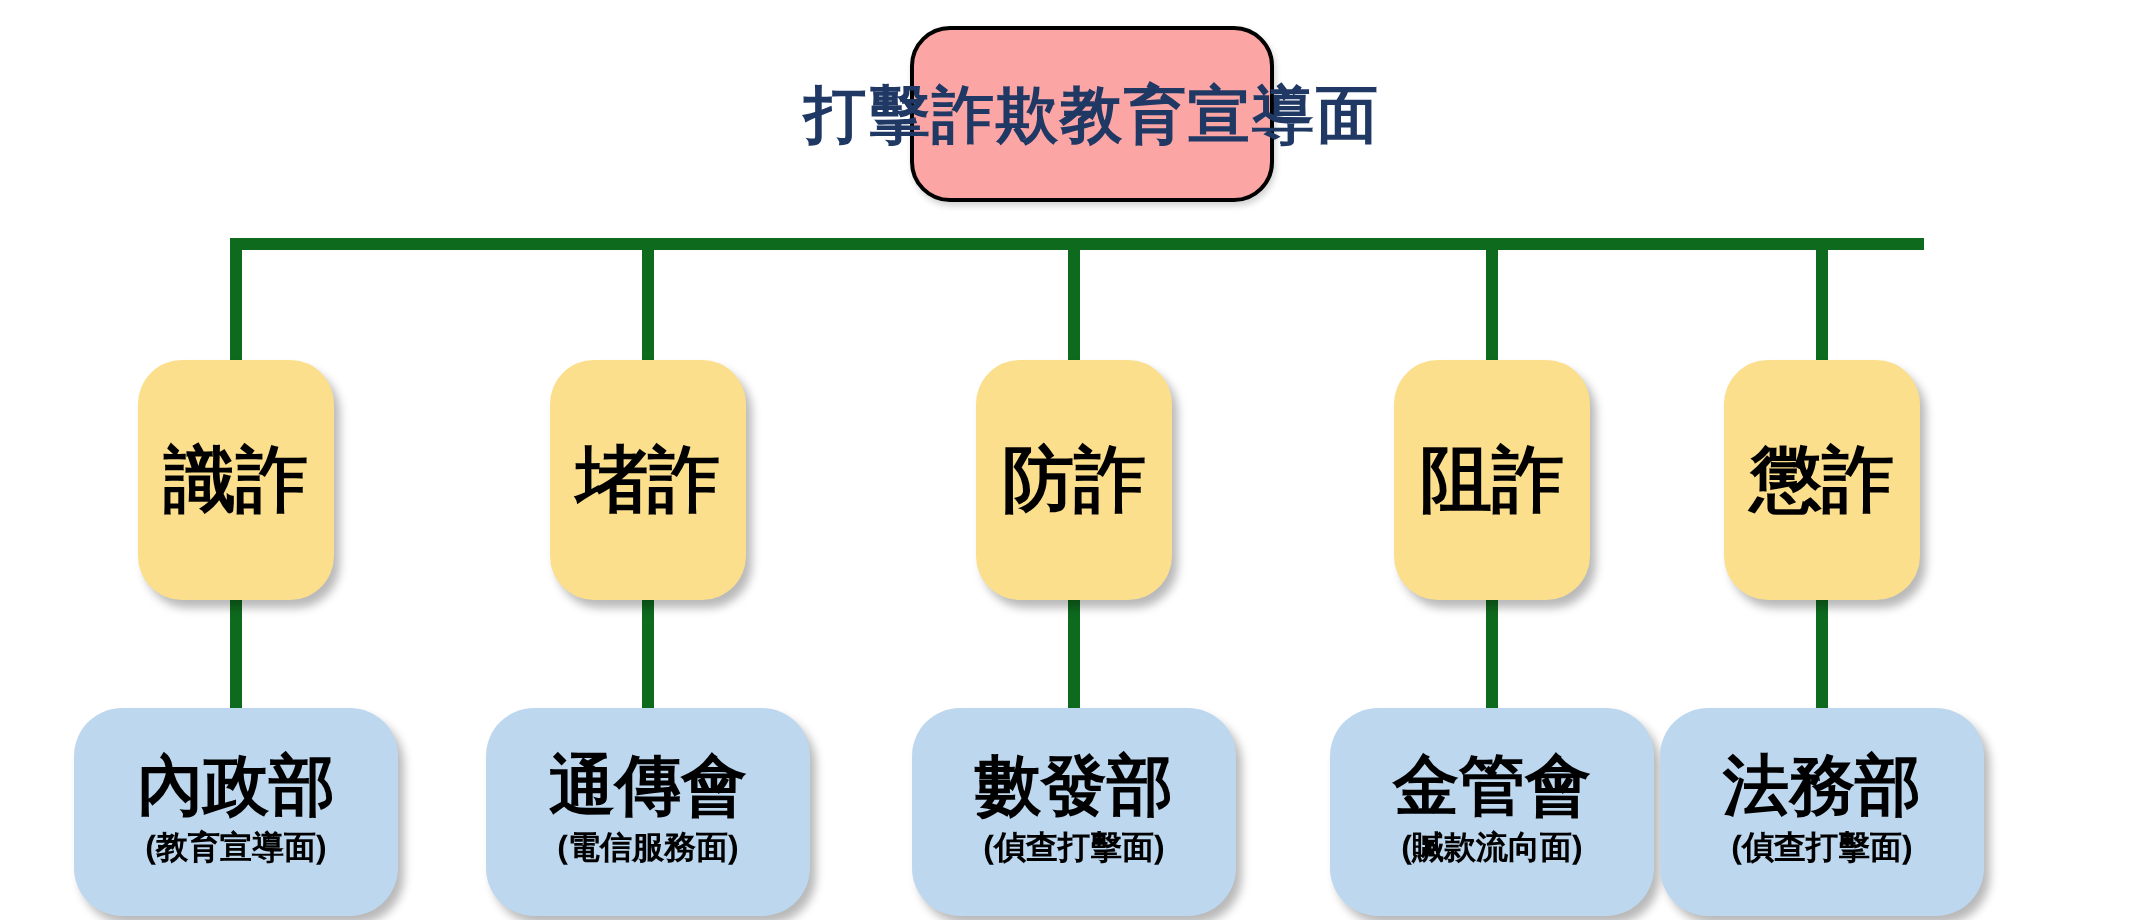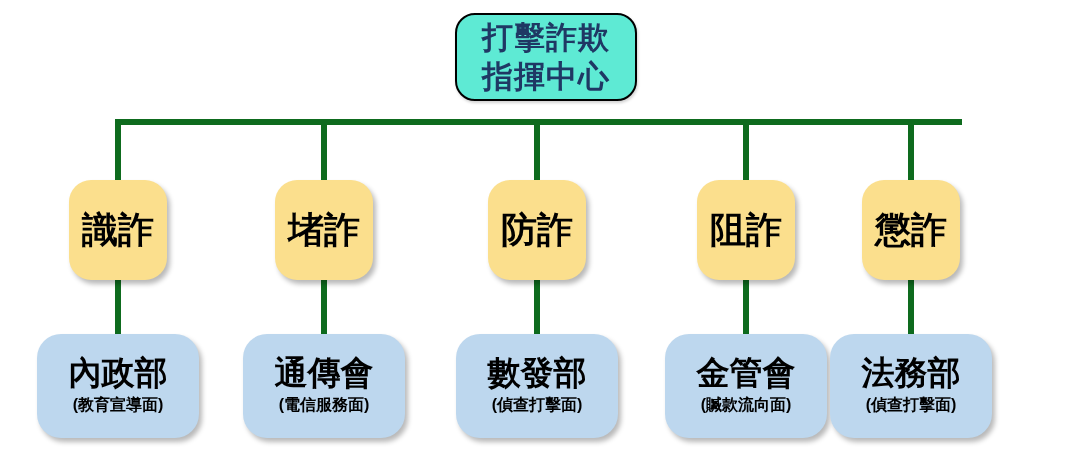--- a/index.html
+++ b/index.html
@@ -21,26 +21,25 @@
     background: #ffffff;
     overflow: hidden;
   }
   
   .top-box {
     position: absolute;
     left: 455px;
     top: 13px;
     width: 182px;
     height: 88px;
-    background: #5eead4;
+    background: #fca5a5;
     border: 2.5px solid #000000;
     border-radius: 20px;
     box-shadow: 1px 2px 3px rgba(0,0,0,0.18);
     display: flex;
-    flex-direction: column;
     align-items: center;
     justify-content: center;
     z-index: 3;
   }
   .top-box .line {
     color: var(--navy, #1F3864);
     font-size: 31px;
     font-weight: 800;
     line-height: 39px;
     letter-spacing: 1px;
@@ -71,21 +70,21 @@
   .col-4 { left: 641px; }
   .col-5 { left: 806px; }
   .v-line {
     width: 6px;
     background: var(--green, #0E6B1E);
   }
   .v-top { height: 61px; }
   .v-mid { height: 54px; }
   .strategy-box {
     width: 98px;
-    height: 100px;
+    height: 120px;
     background: var(--yellow, #FBDF8D);
     border-radius: 22px;
     box-shadow: 3px 4px 5px rgba(0,0,0,0.28);
     display: flex;
     align-items: center;
     justify-content: center;
     z-index: 2;
   }
   .strategy-box .label {
     color: var(--ink, #000);
@@ -120,21 +119,21 @@
     white-space: nowrap;
   }
 </style>
 </head>
 <body>
 
 <div class="canvas">
 
   <div class="top-box">
     <div class="line">打擊詐欺</div>
-    <div class="line">指揮中心</div>
+    <div class="line">教育宣導面</div>
   </div>
 
   <div class="h-line"></div>
 
   <div class="col col-1">
     <div class="v-line v-top"></div>
     <div class="strategy-box">
       <span class="label">識詐</span>
     </div>
     <div class="v-line v-mid"></div>

